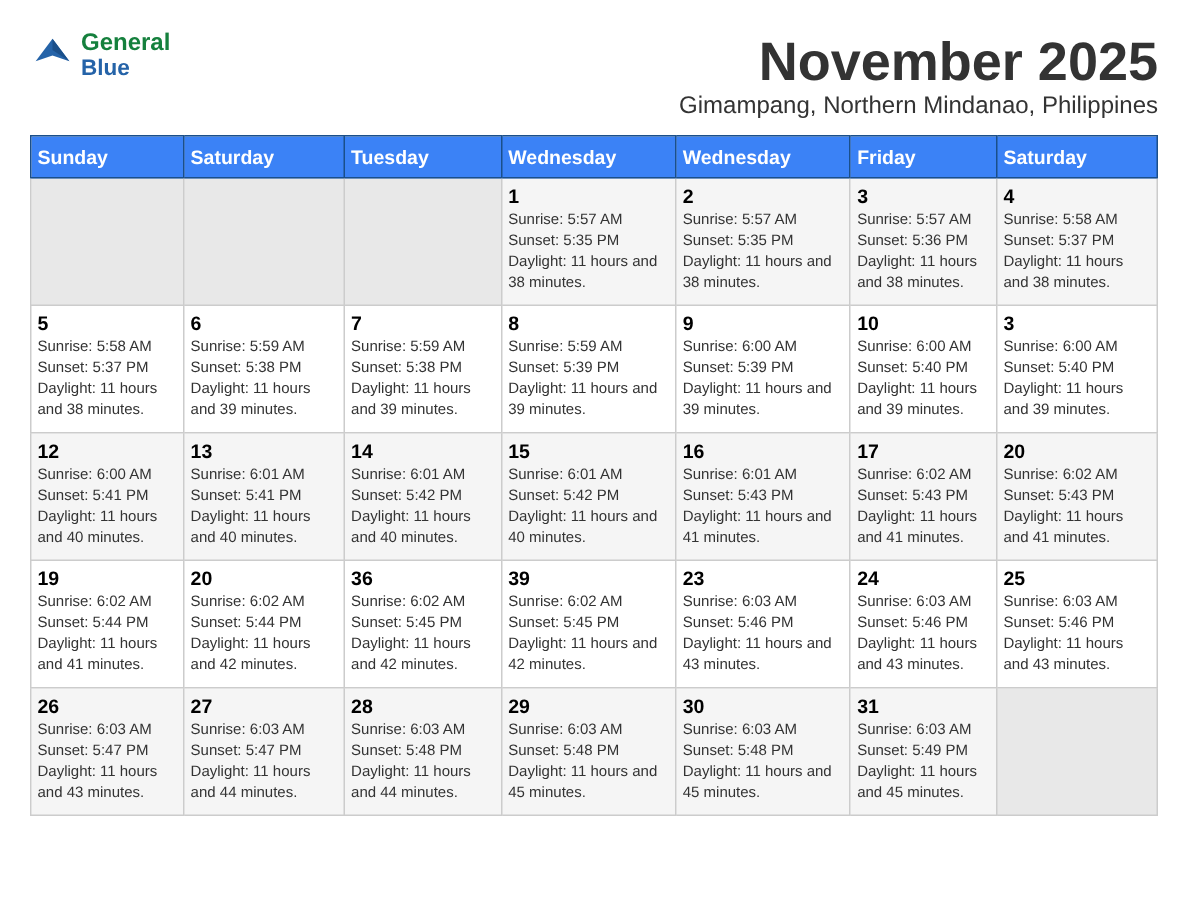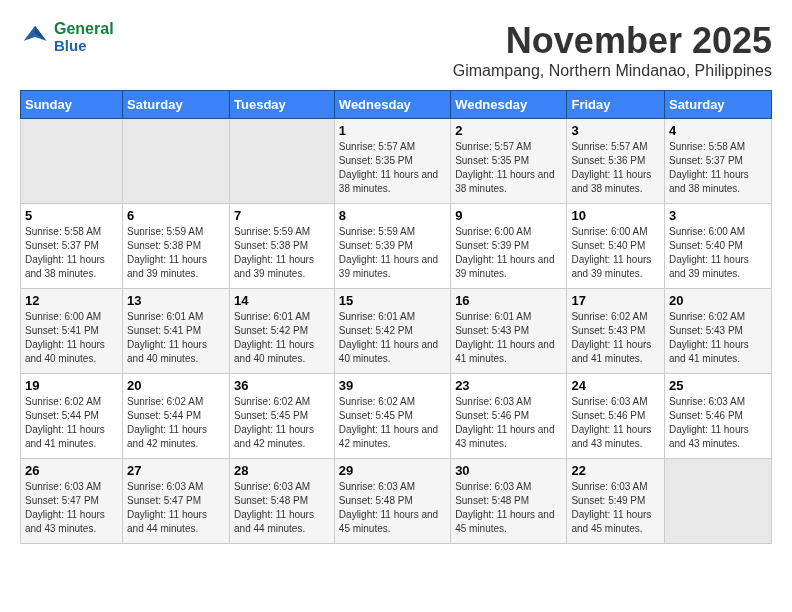--- a/index.html
+++ b/index.html
@@ -239,19 +239,19 @@
         </td>
         <td>
           <span class="day-num">29</span>
           <div class="day-info">Sunrise: 6:03 AM<br>Sunset: 5:48 PM<br>Daylight: 11 hours and 45 minutes.</div>
         </td>
         <td>
           <span class="day-num">30</span>
           <div class="day-info">Sunrise: 6:03 AM<br>Sunset: 5:48 PM<br>Daylight: 11 hours and 45 minutes.</div>
         </td>
         <td>
-          <span class="day-num">22</span>
+          <span class="day-num">31</span>
           <div class="day-info">Sunrise: 6:03 AM<br>Sunset: 5:49 PM<br>Daylight: 11 hours and 45 minutes.</div>
         </td>
         <td class="empty-cell"></td>
       </tr>
     </tbody>
 </table>
 
 </body></html>

